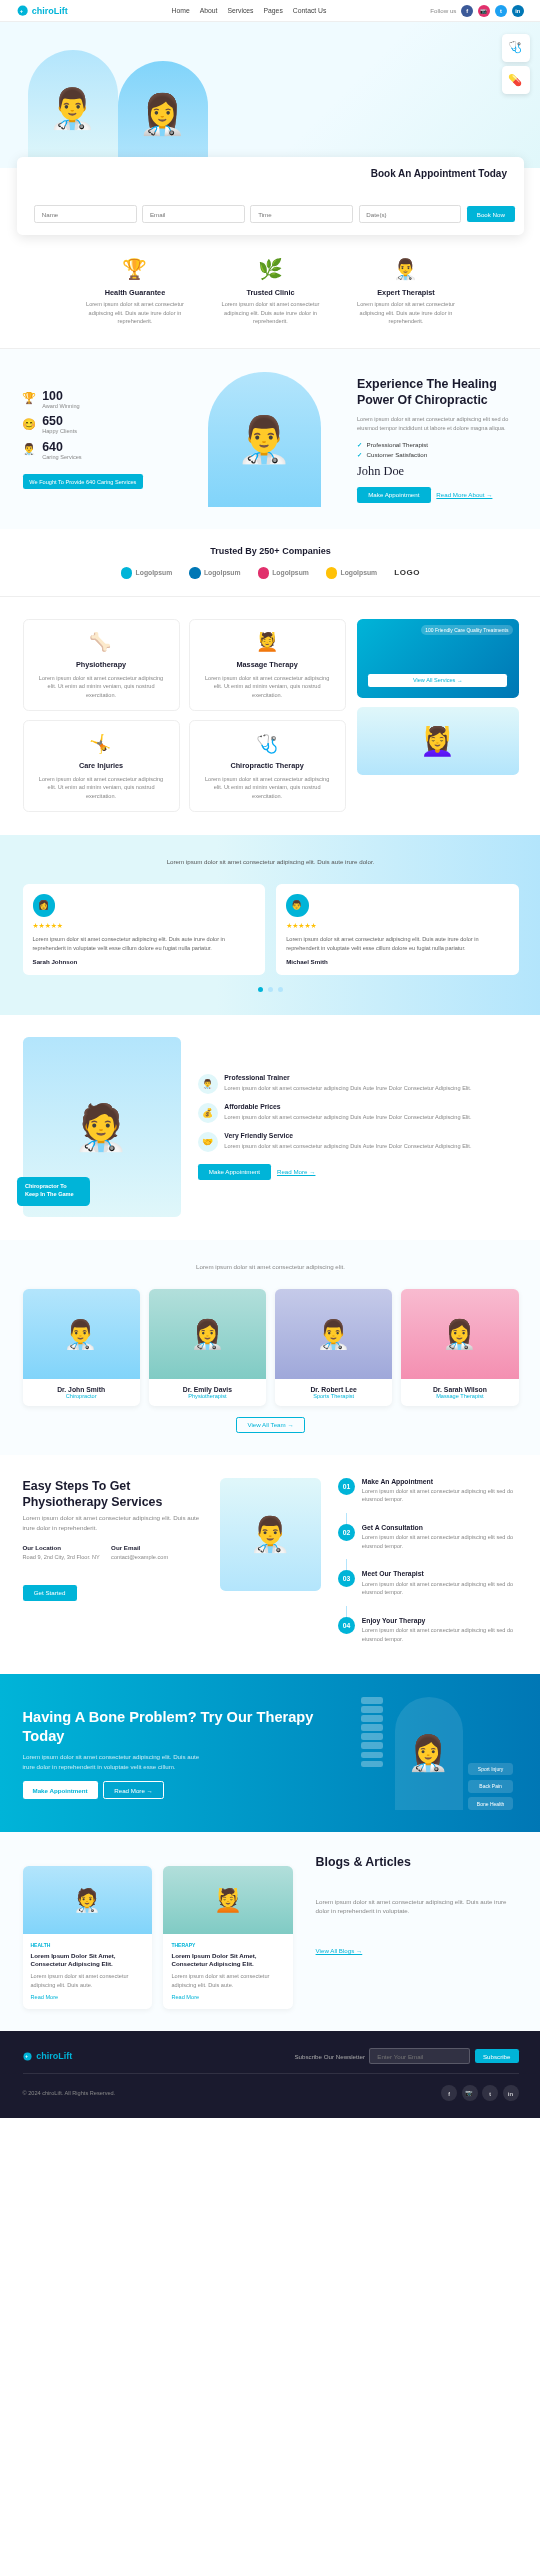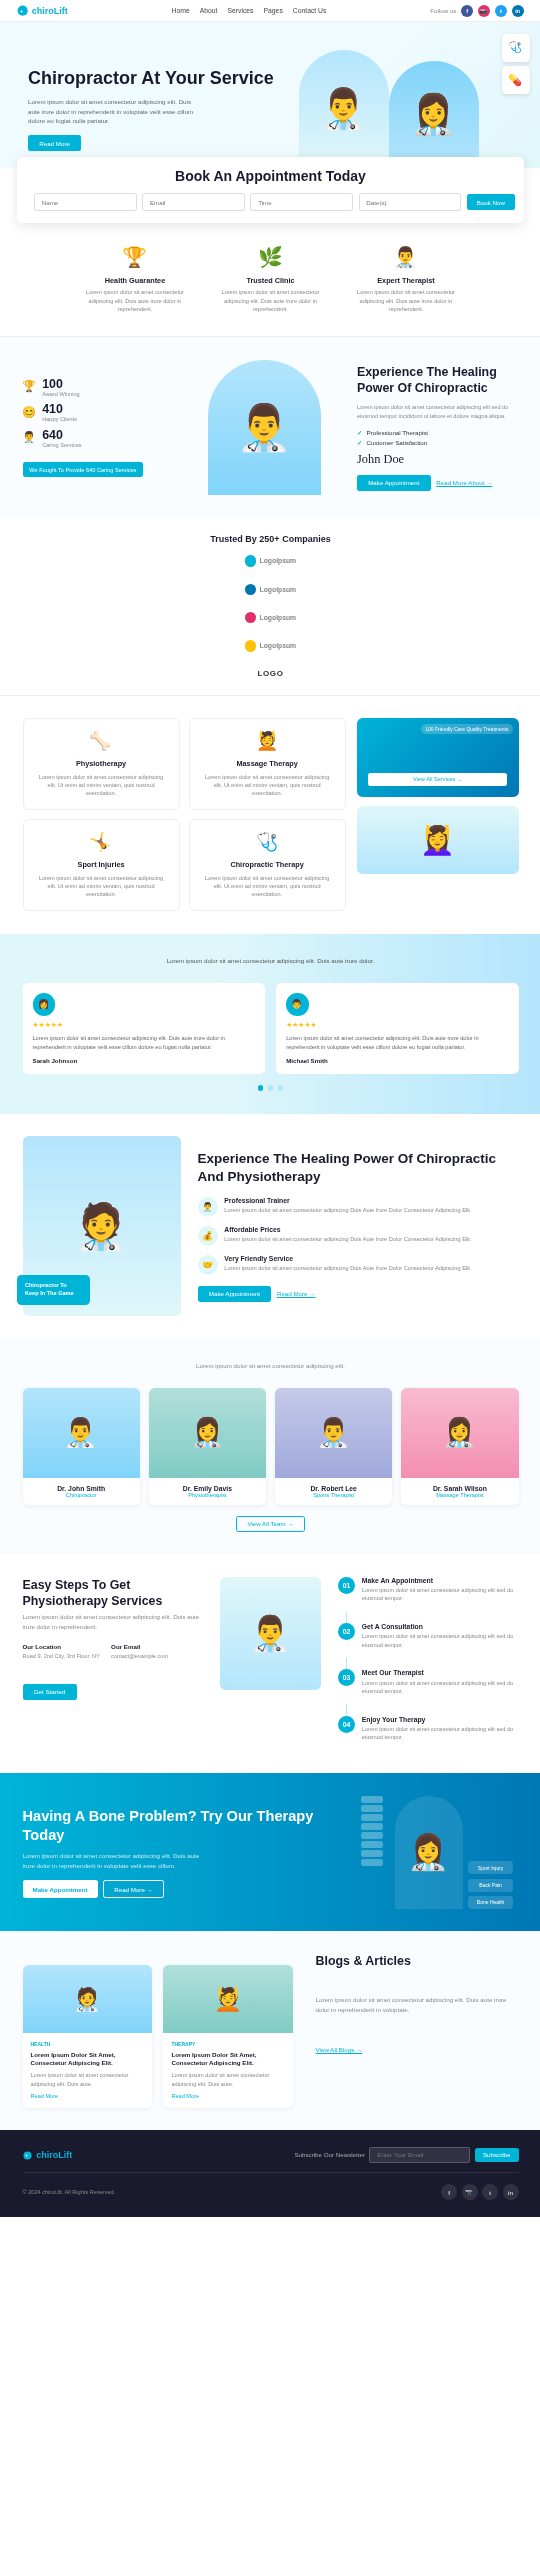--- a/index.html
+++ b/index.html
@@ -51,21 +51,21 @@
     .about-right p { font-size: 5.6px; color: #888; line-height: 1.6; margin-bottom: 8px; }
     .about-check { display: flex; align-items: center; gap: 4.5px; font-size: 6.2px; color: #333; margin-bottom: 3.4px; }
     .check-icon { color: #00b4d8; font-weight: bold; }
     .signature { font-family: cursive; font-size: 12.4px; color: #1a1a2e; margin-top: 5.6px; }
     .about-right-btns { display: flex; gap: 5.6px; margin-top: 8px; }
     .btn-text { background: transparent; border: none; color: #00b4d8; font-size: 6.2px; cursor: pointer; text-decoration: underline; }
 
     
     .trusted { padding: 17px 40px; text-align: center; border-bottom: 0.6px solid #eee; }
     .trusted h3 { font-size: 9px; font-weight: 700; color: #1a1a2e; margin-bottom: 11.3px; }
-    .logos { display: flex; justify-content: center; align-items: center; gap: 17px; flex-wrap: wrap; flex-direction: column; }
+    .logos { display: flex; justify-content: center; align-items: center; gap: 17px; flex-wrap: wrap; }
     .logo-item { display: flex; align-items: center; gap: 3.4px; color: #888; font-size: 6.8px; font-weight: 600; }
     .logo-circle { width: 11.3px; height: 11.3px; border-radius: 50%; background: #00b4d8; display: inline-block; }
 
     
     .services { padding: 22.5px 22.5px; }
     .section-header { text-align: center; margin-bottom: 17px; }
     .section-header h2 { font-size: 12.4px; font-weight: 800; color: #1a1a2e; margin-bottom: 4.5px; }
     .section-header p { font-size: 6.2px; color: #888; max-width: 282px; margin: 0 auto; line-height: 1.6; }
     .service-card { border: 0.6px solid #eee; border-radius: 5.6px; padding: 11.3px; text-align: center; transition: box-shadow 0.2s; }
     .service-icon { font-size: 18px; margin-bottom: 6.8px; color: #00b4d8; }
@@ -170,21 +170,21 @@
     .newsletter-input { background: rgba(255,255,255,0.1); border: 0.6px solid rgba(255,255,255,0.2); color: #fff; padding: 3.4px 6.8px; border-radius: 2.3px; font-size: 6.2px; width: 101px; }
     .newsletter-btn { background: #00b4d8; color: #fff; border: none; padding: 3.4px 8px; border-radius: 2.3px; font-size: 6.2px; cursor: pointer; }
     .footer-bottom { display: flex; justify-content: space-between; align-items: center; }
     .footer-copy { font-size: 5.6px; color: #888; }
     .footer-social { display: flex; gap: 4.5px; }
     .footer-social-icon { width: 16px; height: 16px; border-radius: 50%; background: rgba(255,255,255,0.1); display: flex; align-items: center; justify-content: center; font-size: 6.2px; color: #fff; cursor: pointer; }
 
     
     .booking-section { padding: 0 17px; margin-top: -11.3px; position: relative; z-index: 10; }
     .booking-card { background: #fff; border-radius: 5.6px; box-shadow: 0 2.3px 11.3px rgba(0,0,0,0.1); padding: 11.3px 17px; }
-    .booking-card-title { text-align: center; font-weight: 700; font-size: 14px; color: #1a1a2e; margin-bottom: 9px; }
+    .booking-card-title { text-align: right; font-weight: 700; font-size: 10px; color: #1a1a2e; margin-bottom: 26px; }
     .booking-fields { display: flex; gap: 5.6px; align-items: center; }
   </style>
 </head>
 <body>
 
 <nav class="navbar">
   <div class="nav-logo">
     <svg width="11.3" height="11.3" viewBox="0 0 20 20" style="font-size:16px">
         <circle cx="10" cy="10" r="9" fill="#00b4d8"></circle>
         <text x="5" y="14" fill="#fff" font-size="10">+</text>
@@ -201,25 +201,20 @@
   <div class="nav-social">
     <span style="font-size:6.2px;color:#888;">Follow us</span>
     <div class="social-icon si-fb">f</div>
     <div class="social-icon si-ig">📷</div>
     <div class="social-icon si-tw">t</div>
     <div class="social-icon si-li">in</div>
   </div>
 </nav>
 
 <section class="hero">
-  <div class="hero-content">
-    <h1>Chiropractor At Your Service</h1>
-    <p>Lorem ipsum dolor sit amet consectetur adipiscing elit. Duis aute irure dolor in reprehenderit in voluptate velit esse cillum dolore eu fugiat nulla pariatur.</p>
-    <button class="btn-primary">Read More</button>
-  </div>
   <div class="hero-image">
     <div style="display:flex; align-items:flex-end; gap:0;">
       <div style="width:90px; height:118px; background:linear-gradient(to bottom,#b3e5fc,#e0f7fa); border-radius:45px 45px 0 0; display:flex; align-items:center; justify-content:center; font-size:39px;">👨‍⚕️</div>
       <div style="width:90px; height:107px; background:linear-gradient(to bottom,#81d4fa,#b3e5fc); border-radius:45px 45px 0 0; display:flex; align-items:center; justify-content:center; font-size:39px;">👩‍⚕️</div>
     </div>
   </div>
   <div class="hero-badge">
     <div class="badge-small">🩺</div>
     <div class="badge-small">💊</div>
   </div>
@@ -262,21 +257,21 @@
       <div class="stat-item">
         <div class="stat-icon">🏆</div>
         <div>
           <div class="stat-number">100</div>
           <div class="stat-label">Award Winning</div>
         </div>
       </div>
       <div class="stat-item">
         <div class="stat-icon">😊</div>
         <div>
-          <div class="stat-number">410</div>
+          <div class="stat-number">650</div>
           <div class="stat-label">Happy Clients</div>
         </div>
       </div>
       <div class="stat-item">
         <div class="stat-icon">👨‍⚕️</div>
         <div>
           <div class="stat-number">640</div>
           <div class="stat-label">Caring Services</div>
         </div>
       </div>
@@ -339,21 +334,21 @@
           <div class="service-title">Physiotherapy</div>
           <div class="service-desc">Lorem ipsum dolor sit amet consectetur adipiscing elit. Ut enim ad minim veniam, quis nostrud exercitation.</div>
         </div>
         <div class="service-card">
           <div class="service-icon">💆</div>
           <div class="service-title">Massage Therapy</div>
           <div class="service-desc">Lorem ipsum dolor sit amet consectetur adipiscing elit. Ut enim ad minim veniam, quis nostrud exercitation.</div>
         </div>
         <div class="service-card">
           <div class="service-icon">🤸</div>
-          <div class="service-title">Sport Injuries</div>
+          <div class="service-title">Care Injuries</div>
           <div class="service-desc">Lorem ipsum dolor sit amet consectetur adipiscing elit. Ut enim ad minim veniam, quis nostrud exercitation.</div>
         </div>
         <div class="service-card">
           <div class="service-icon">🩺</div>
           <div class="service-title">Chiropractic Therapy</div>
           <div class="service-desc">Lorem ipsum dolor sit amet consectetur adipiscing elit. Ut enim ad minim veniam, quis nostrud exercitation.</div>
         </div>
       </div>
     </div>
     <div style="flex:1; display:flex; flex-direction:column; gap:9px;">
@@ -390,21 +385,20 @@
     <div class="dot"></div>
   </div>
 </section>
 
 <section class="healing">
   <div class="healing-img">
     🧑‍⚕️
     <div class="healing-tag">Chiropractor To Keep In The Game</div>
   </div>
   <div class="healing-content">
-    <h2>Experience The Healing Power Of Chiropractic And Physiotherapy</h2>
     <div class="healing-feature">
       <div class="healing-feature-icon">👨‍⚕️</div>
       <div class="healing-feature-text">
         <h4>Professional Trainer</h4>
         <p>Lorem ipsum dolor sit amet consectetur adipiscing Duis Aute Irure Dolor Consectetur Adipiscing Elit.</p>
       </div>
     </div>
     <div class="healing-feature">
       <div class="healing-feature-icon">💰</div>
       <div class="healing-feature-text">

